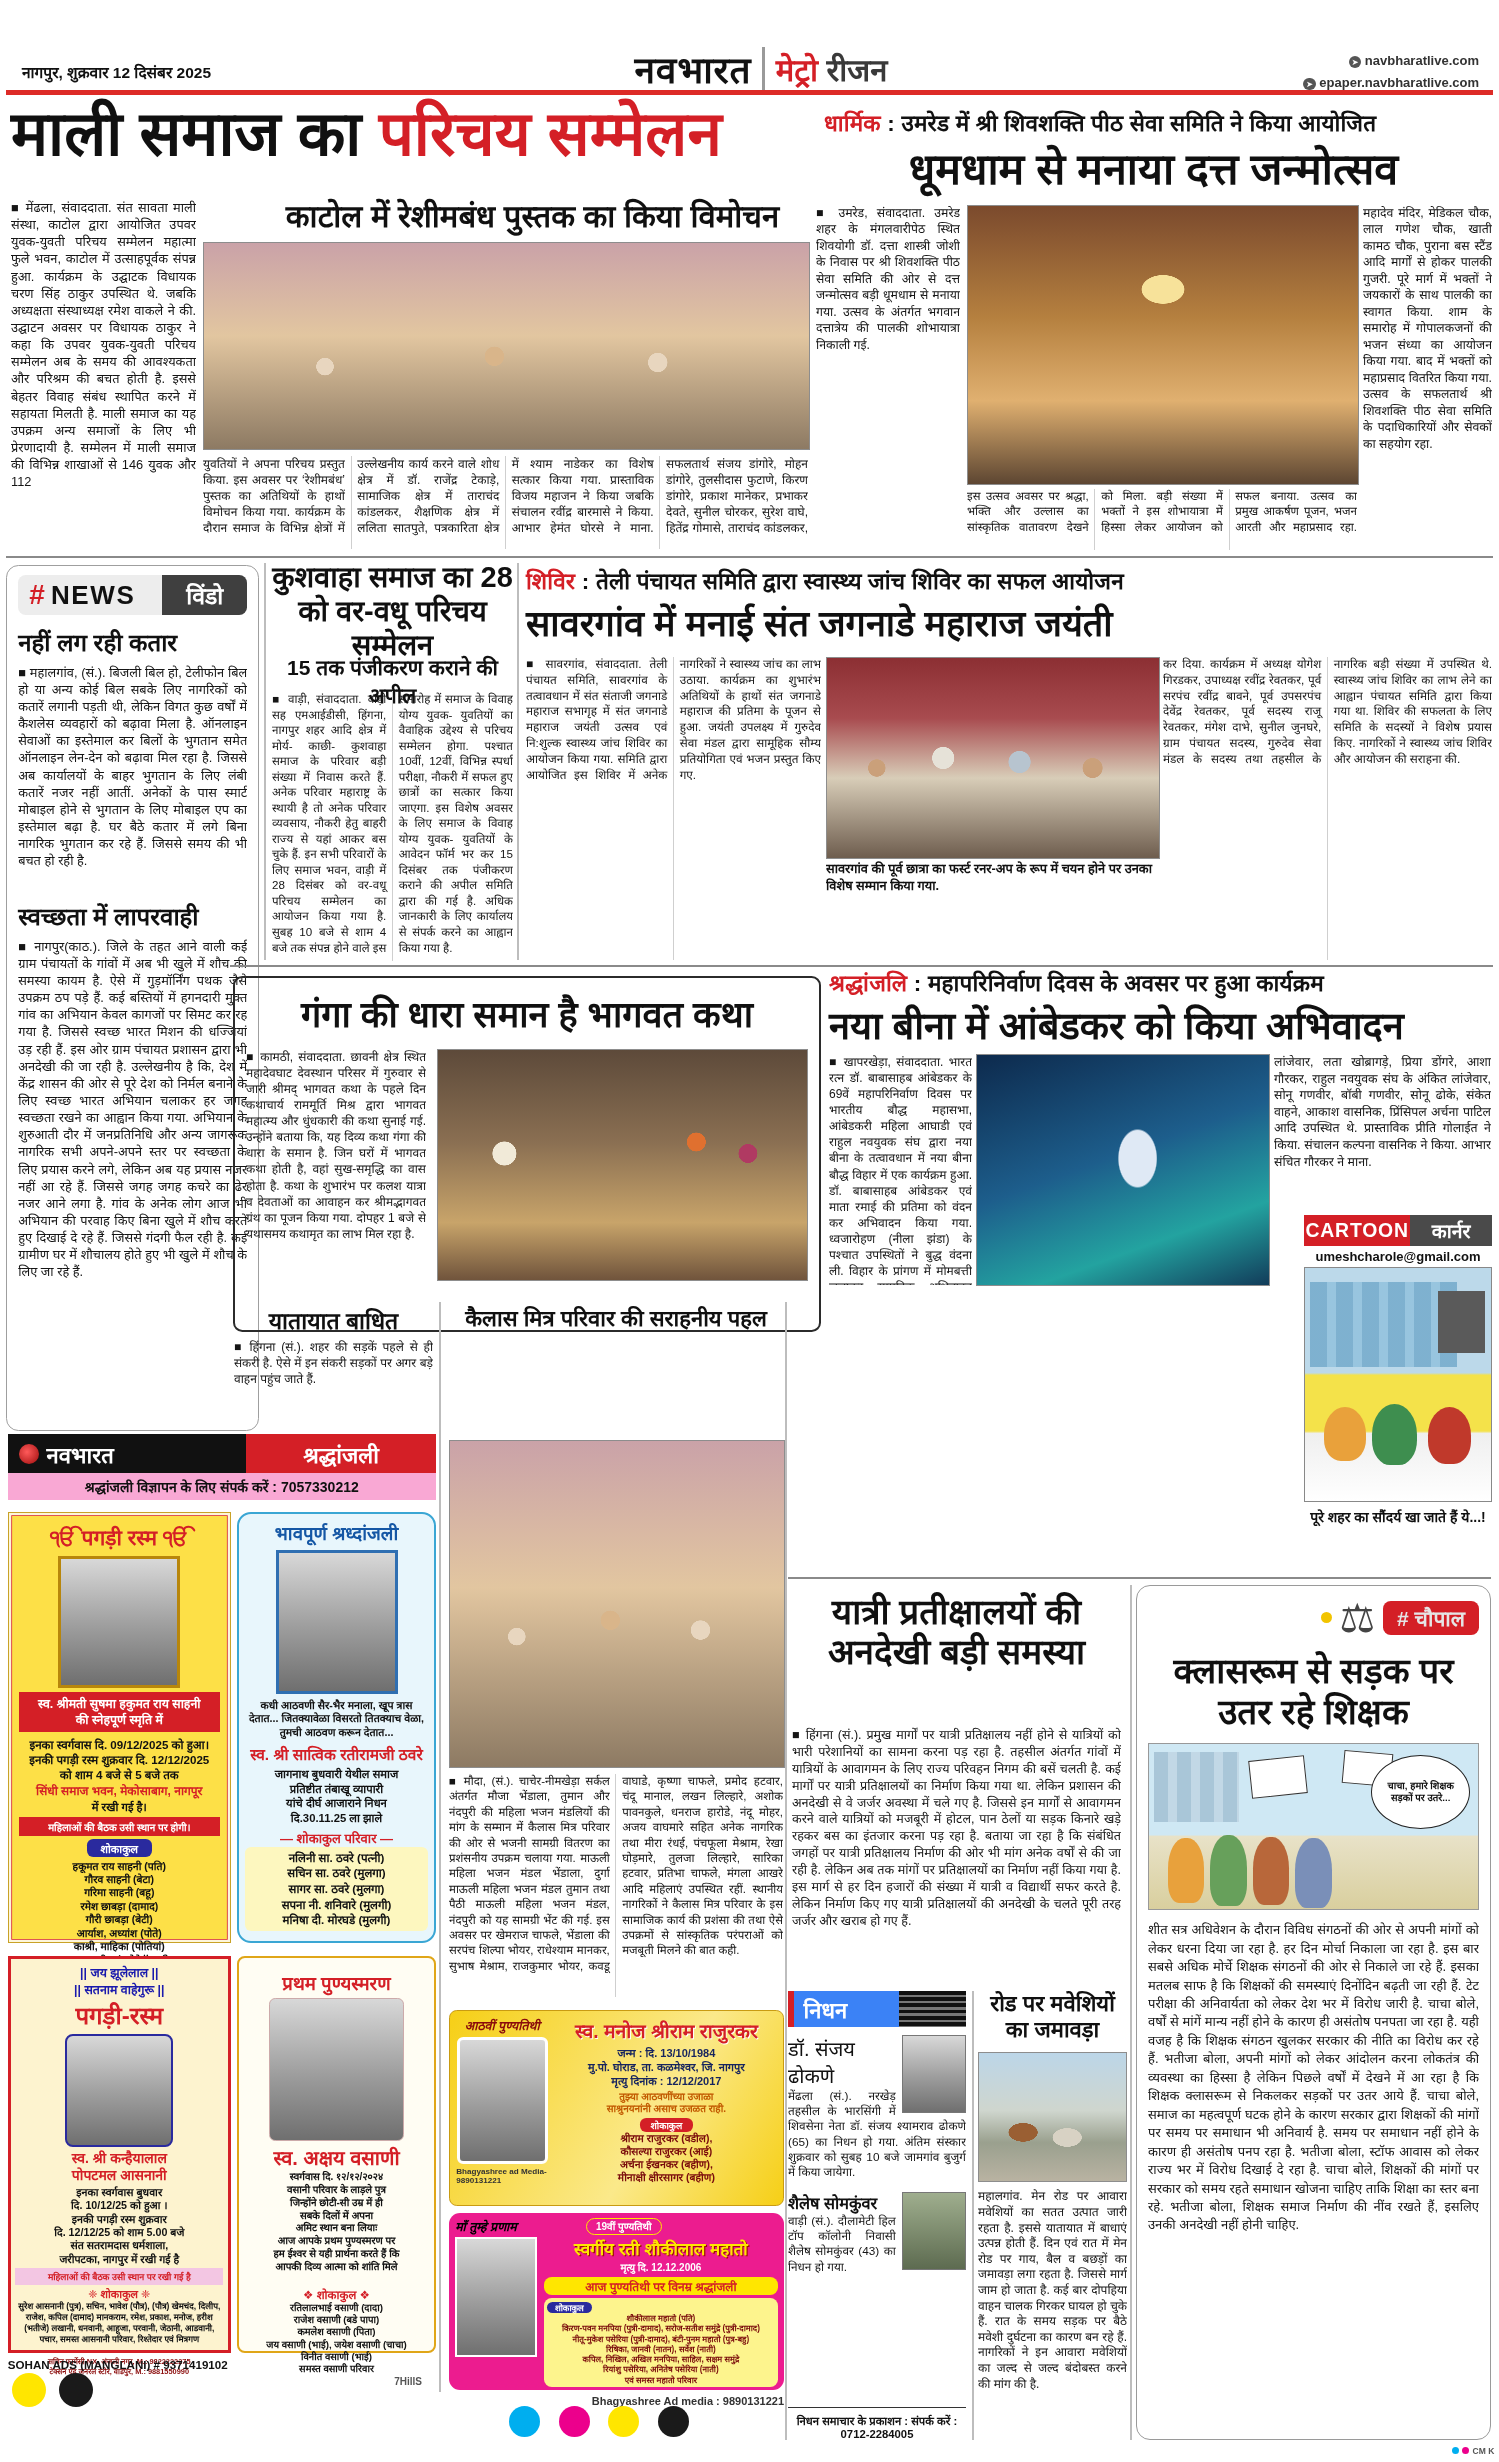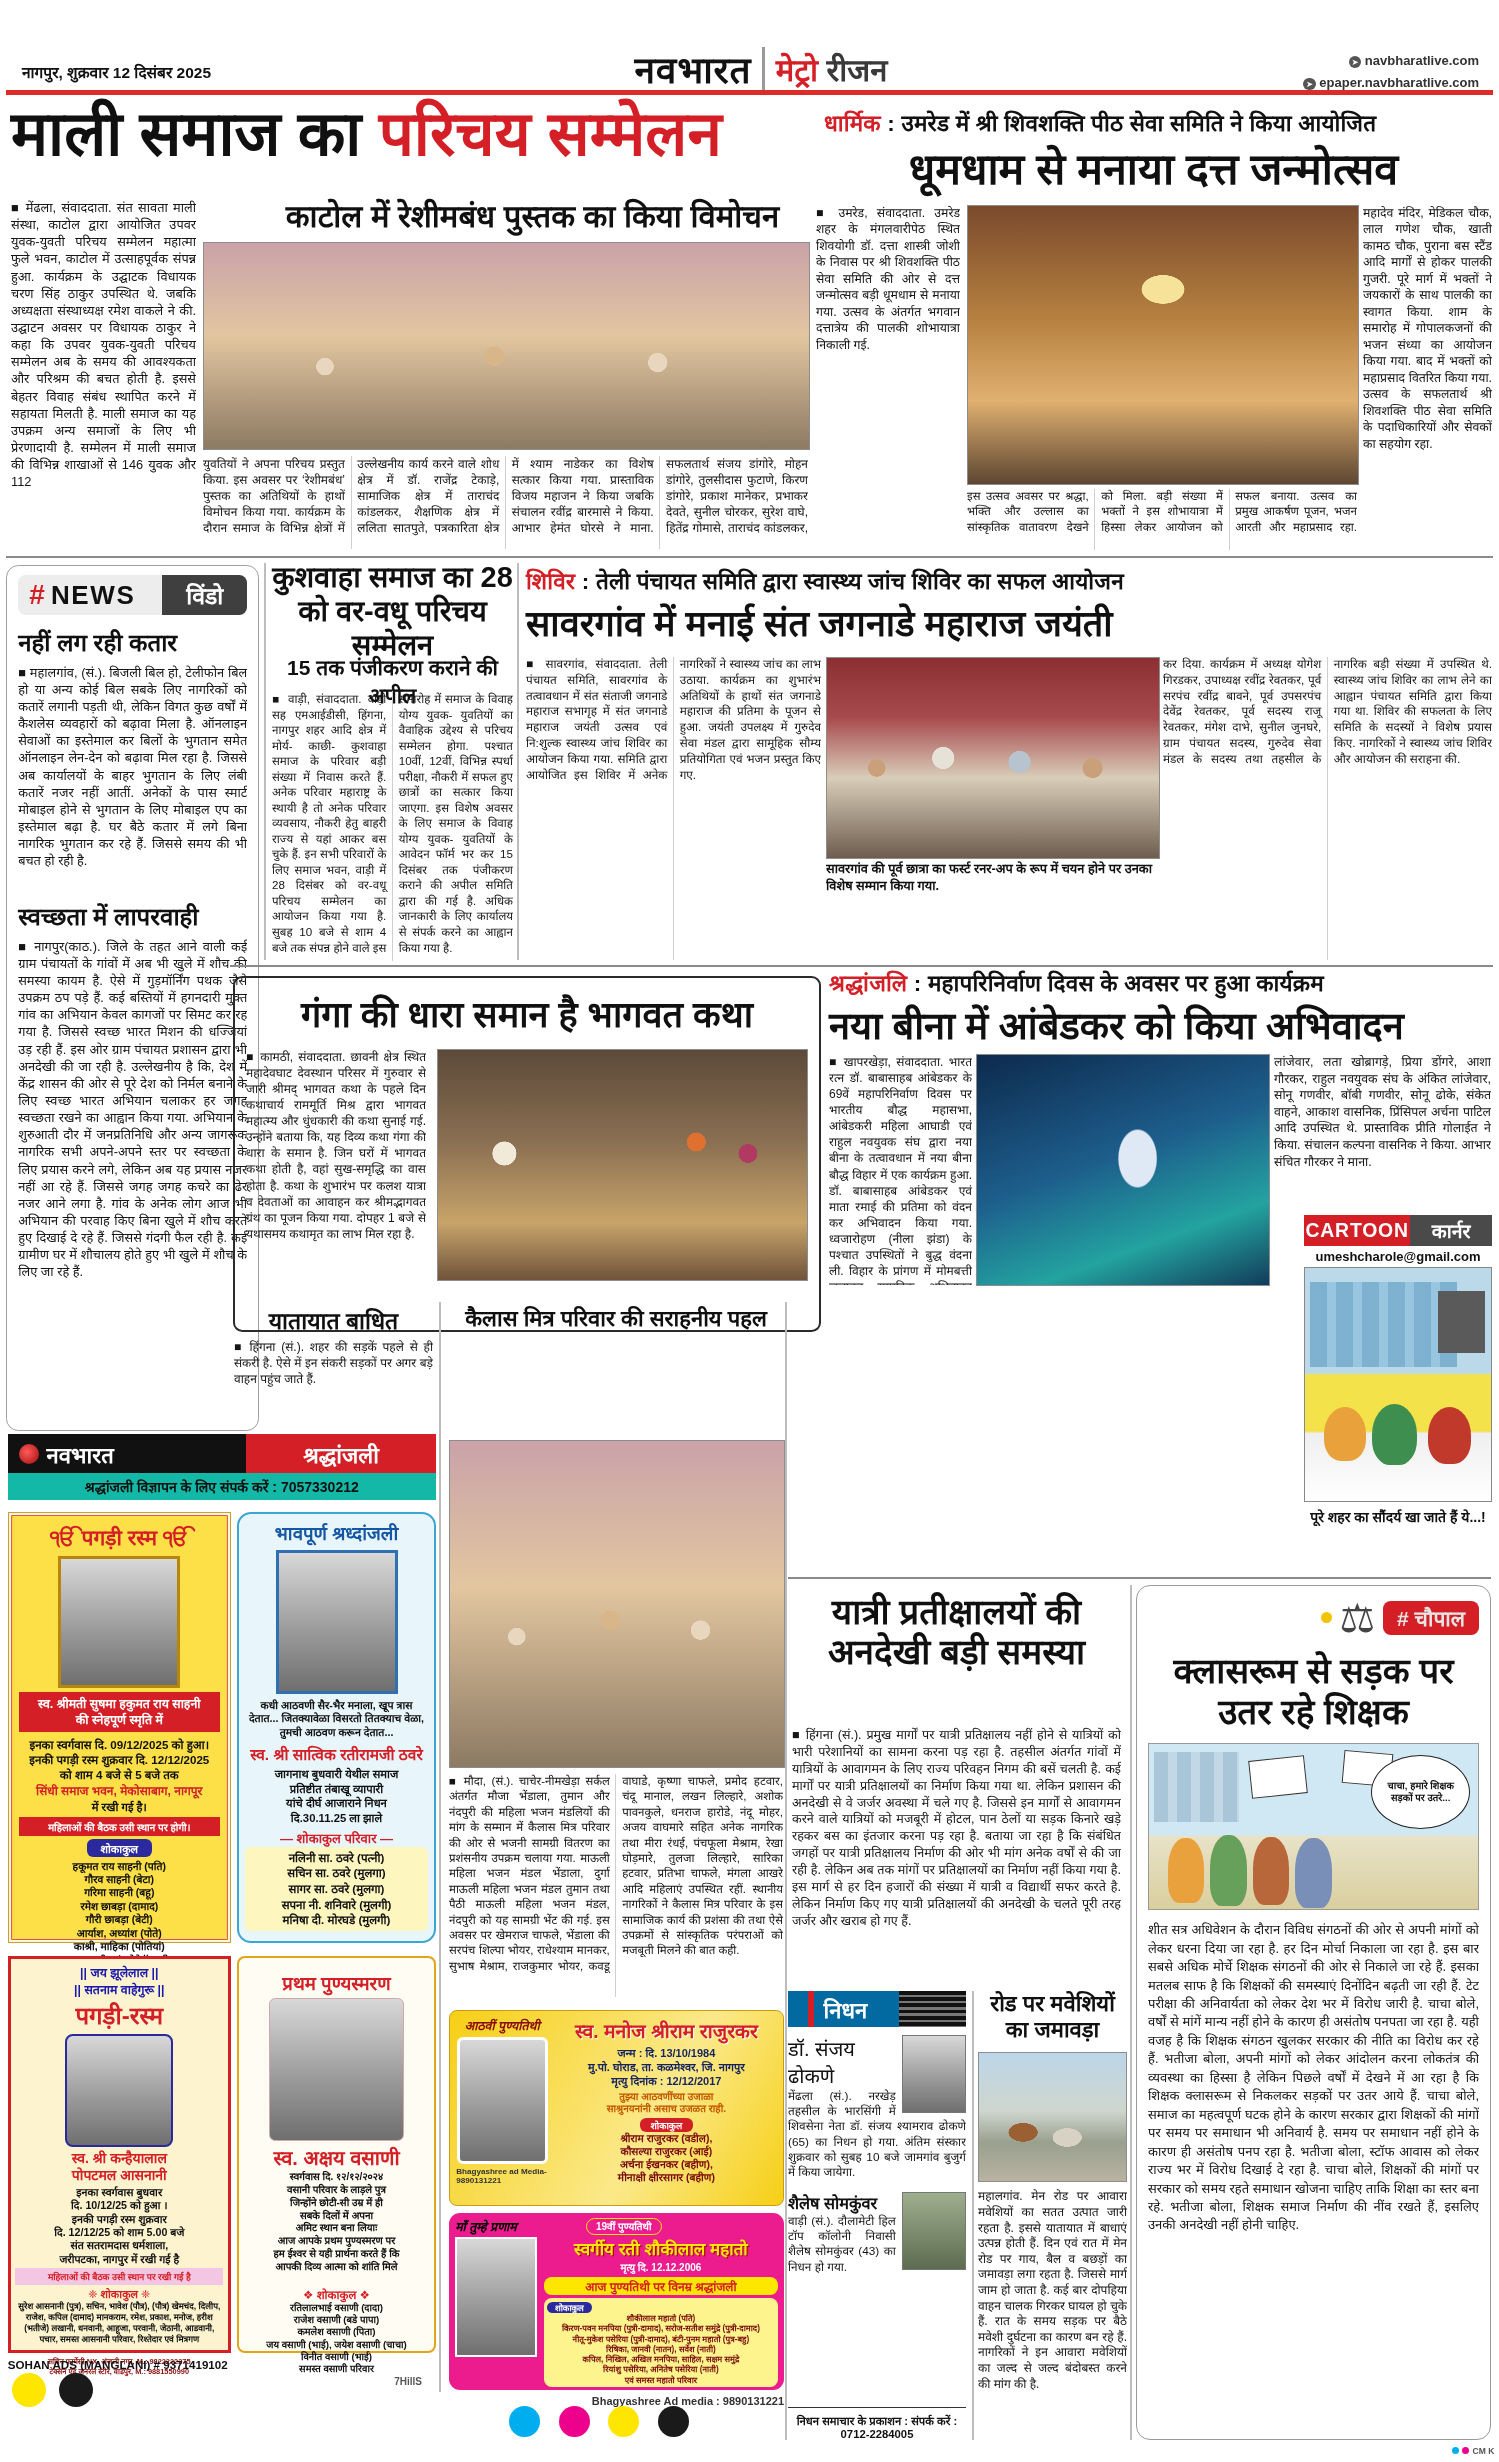--- a/index.html
+++ b/index.html
@@ -166,21 +166,21 @@
   <div class="abs body-text jt cols2 ovh" style="left:449px;top:1774px;width:334px;height:223px;font-size:11.5px;">■ मौदा, (सं.). चाचेर-नीमखेड़ा सर्कल अंतर्गत मौजा भेंडाला, तुमान और नंदपुरी की महिला भजन मंडलियों की मांग के सम्मान में कैलास मित्र परिवार की ओर से भजनी सामग्री वितरण का प्रशंसनीय उपक्रम चलाया गया. माऊली महिला भजन मंडल भेंडाला, दुर्गा माऊली महिला भजन मंडल तुमान तथा पैठी माऊली महिला भजन मंडल, नंदपुरी को यह सामग्री भेंट की गई. इस अवसर पर खेमराज चाफले, भेंडाला की सरपंच शिल्पा भोयर, राधेश्याम मानकर, सुभाष मेश्राम, राजकुमार भोयर, कवडू वाघाडे, कृष्णा चाफले, प्रमोद हटवार, चंदू मानाल, लखन लिल्हारे, अशोक पावनकुले, धनराज हारोडे, नंदू मोहर, अजय वाघमारे सहित अनेक नागरिक तथा मीरा रंधई, पंचफूला मेश्राम, रेखा घोड़मारे, तुलजा लिल्हारे, सारिका हटवार, प्रतिभा चाफले, मंगला आखरे आदि महिलाएं उपस्थित रहीं. स्थानीय नागरिकों ने कैलास मित्र परिवार के इस सामाजिक कार्य की प्रशंसा की तथा ऐसे उपक्रमों से सांस्कृतिक परंपराओं को मजबूती मिलने की बात कही.</div>
 
   <div class="abs" style="left:7.8px;top:1434px;width:428px;">
     <div style="display:flex;height:39px;">
       <div style="flex:1.2;background:#111;color:#fff;display:flex;align-items:center;gap:7.8px;padding-left:11px;font-size:22px;font-weight:900;">
         <span style="width:20px;height:20px;border-radius:50%;background:radial-gradient(circle at 40% 40%,#ff5a5a,#9e0b0b);display:inline-block;"></span>
         <span>नवभारत</span>
       </div>
       <div style="flex:1;background:#d41f26;color:#fff;display:flex;align-items:center;justify-content:center;font-size:22px;font-weight:900;">श्रद्धांजली</div>
     </div>
-    <div class="ctr" style="background:#14b8a6;font-size:14px;font-weight:bold;padding:3.9px 0;">श्रद्धांजली विज्ञापन के लिए संपर्क करें :  7057330212</div>
+    <div class="ctr" style="background:#f9a8d4;font-size:14px;font-weight:bold;padding:3.9px 0;">श्रद्धांजली विज्ञापन के लिए संपर्क करें :  7057330212</div>
   </div>
 
   <div class="abs" style="left:7.8px;top:1512px;width:223px;height:431px;background:#fde047;border:1.6px solid #c9a227;box-shadow:inset 0 0 0 2.3px #fdf6da, inset 0 0 0 3.1px #d41f26;box-sizing:border-box;padding:10px;">
     <div class="ctr red" style="font-size:21px;font-weight:900;">
       <span>ੴ</span>
       <span>पगड़ी रस्म</span>
       <span>ੴ</span>
     </div>
     <div class="ph-portrait" style="width:116px;height:126px;margin:4.7px auto;border:3.9px solid #b8860b;"></div>
     <div class="ctr pre" style="background:#d41f26;color:#fff;font-weight:bold;font-size:12.4px;padding:3.9px 1.6px;line-height:1.3;">स्व. श्रीमती सुषमा हकुमत राय साहनी
@@ -311,21 +311,21 @@
       </div>
     </div>
   </div>
   <div class="abs ad-bold" style="left:449px;top:2395px;width:335px;text-align:right;font-size:11px;color:#333;">Bhagyashree Ad media : 9890131221</div>
 
   <div class="abs hrule" style="left:788px;top:1577px;width:703px;"></div>
   <div class="abs headline ctr" style="left:792px;top:1592px;width:329px;font-size:35px;line-height:1.15;">यात्री प्रतीक्षालयों की अनदेखी बड़ी समस्या</div>
   <div class="abs body-text jt ovh" style="left:792px;top:1727px;width:329px;height:256px;font-size:12.6px;">■ हिंगना (सं.). प्रमुख मार्गों पर यात्री प्रतिक्षालय नहीं होने से यात्रियों को भारी परेशानियों का सामना करना पड़ रहा है. तहसील अंतर्गत गांवों में यात्रियों के आवागमन के लिए राज्य परिवहन निगम की बसें चलती है. कई मार्गों पर यात्री प्रतिक्षालयों का निर्माण किया गया था. लेकिन प्रशासन की अनदेखी से वे जर्जर अवस्था में चले गए है. जिससे इन मार्गों से आवागमन करने वाले यात्रियों को मजबूरी में होटल, पान ठेलों या सड़क किनारे खड़े रहकर बस का इंतजार करना पड़ रहा है. बताया जा रहा है कि संबंधित जगहों पर यात्री प्रतिक्षालय निर्माण की ओर भी मांग अनेक वर्षों से की जा रही है. लेकिन अब तक मांगों पर प्रतिक्षालयों का निर्माण नहीं किया गया है. इस मार्ग से हर दिन हजारों की संख्या में यात्री व विद्यार्थी सफर करते है. लेकिन निर्माण किए गए यात्री प्रतिक्षालयों की अनदेखी के चलते पूरी तरह जर्जर और खराब हो गए हैं.</div>
 
   <div class="abs" style="left:788px;top:1991px;width:178px;height:449px;box-sizing:border-box;">
-    <div style="display:flex;align-items:stretch;height:36px;background:#0369a1;padding-left:20px;">
+    <div style="display:flex;align-items:stretch;height:36px;background:#3b82f6;">
       <div style="width:6.2px;background:#d41f26;"></div>
       <div style="color:#fff;font-size:22px;font-weight:900;display:flex;align-items:center;padding-left:9.3px;flex:1;">निधन</div>
       <div style="width:67px;background:repeating-linear-gradient(180deg,#111 0 3.9px,#777 3.9px 6.2px);"></div>
     </div>
     <div style="margin-top:7.8px;overflow:hidden;">
       <div class="ph-portrait" style="float:right;width:62px;height:76px;margin:0 0 4.7px 6.2px;border:0.8px solid #777;"></div>
       <div style="font-size:20px;font-weight:400;">डॉ. संजय ढोकणे</div>
       <div class="small-text jt">मेंढला (सं.). नरखेड़ तहसील के भारसिंगी में शिवसेना नेता डॉ. संजय श्यामराव ढोकणे (65) का निधन हो गया. अंतिम संस्कार शुक्रवार को सुबह 10 बजे जामगांव बुजुर्ग में किया जायेगा.</div>
     </div>
     <div style="margin-top:11px;overflow:hidden;">

